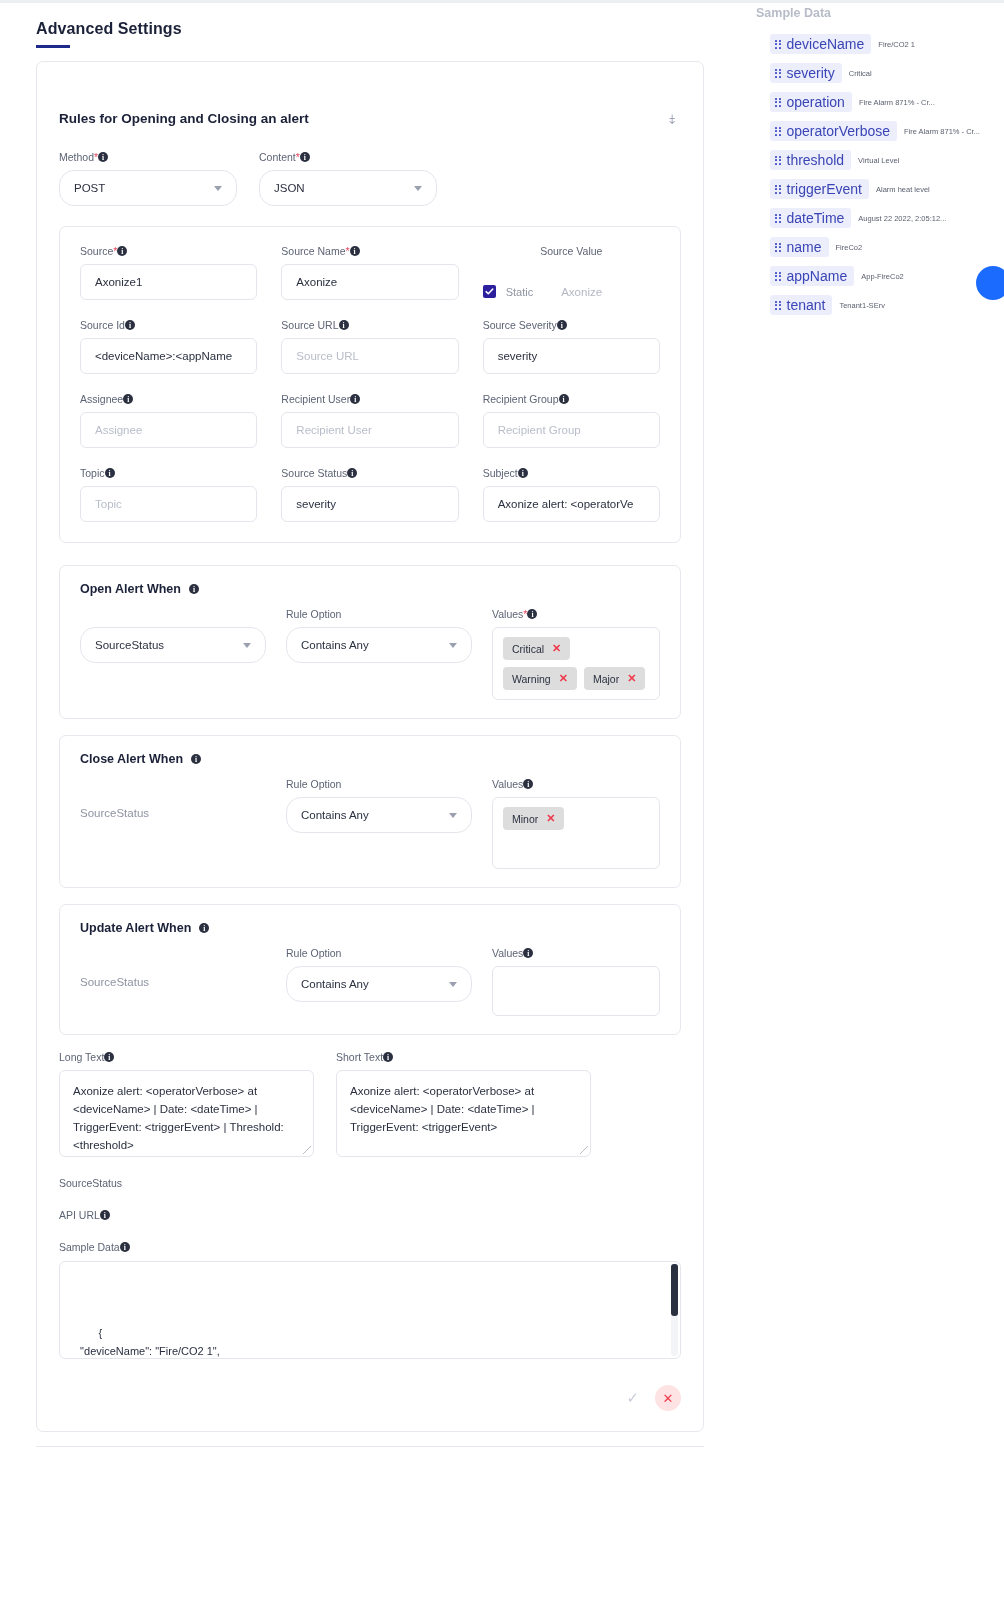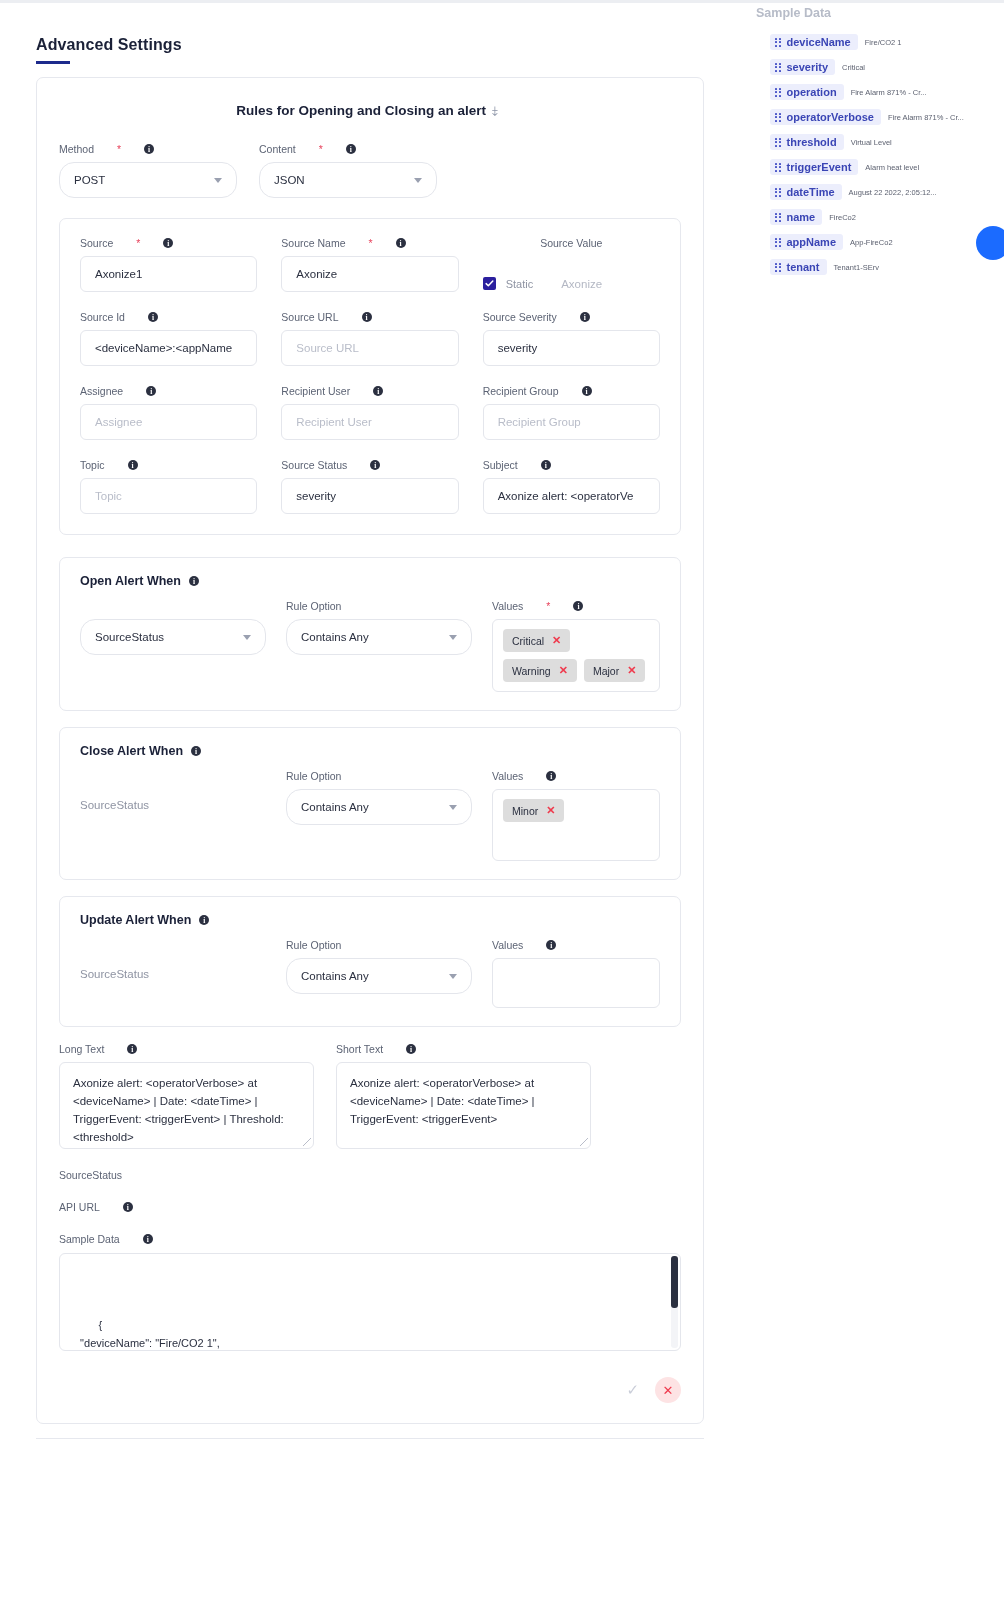--- a/index.html
+++ b/index.html
@@ -6,42 +6,42 @@
   html, body {
     margin: 0; padding: 0;
     background: #ffffff;
     font-family: "Liberation Sans", sans-serif;
   }
   body { width: 1004px; height: 1600px; position: relative; overflow: hidden; }
 
   .top-rule { position:absolute; top:0; left:0; width:1004px; height:3px; background:#eceef2; }
 
   
-  .main-col { position:absolute; left:0; top:16px; width:740px; }
+  .main-col { position:absolute; left:0; top:0; width:740px; }
 
   .page-title-wrap { padding: 20px 0 0 36px; }
   .page-title {
     font-size: 16px; font-weight: bold; color: #1b2138;
     letter-spacing: .1px; display:inline-block; padding-bottom:7px;
   }
   .title-underline { width:34px; height:3px; background:#1d2a8c; margin-left:36px; }
 
   .outer-card {
     margin: 13px 36px 0 36px; border:1px solid #e6e8ee; border-radius:7px;
     background:#fff; padding: 22px 22px 20px 22px; position:relative;
   }
   .card-header {
-    display:flex; align-items:center; justify-content:center;
-    padding: 0 0 0 0; margin-bottom: 22px;
+    display:flex; align-items:center; justify-content:space-between;
+    padding: 0 0 0 0; margin-bottom: 22px; margin-top: 24px;
   }
   .card-header-title { font-size:13.5px; font-weight:bold; color:#1b2138; }
   .chevron { color:#8b93a6; font-size:13px; line-height:1; cursor:pointer; padding:4px 6px; }
 
   .label {
-    font-size:10.5px; color:#5c6374; display:flex; align-items:center; gap:23px;
+    font-size:10.5px; color:#5c6374; display:flex; align-items:center; gap:0;
     margin-bottom:7px; white-space:nowrap;
   }
   .label .req { color:#e8455e; }
   .info-dot {
     width:10px; height:10px; border-radius:50%; background:#2b3040; color:#fff;
     font-size:7.5px; font-weight:bold; display:inline-flex; align-items:center;
     justify-content:center; font-family:"Liberation Serif", serif; flex:none;
   }
 
   .field {
@@ -151,21 +151,21 @@
   
   .sidebar { position:absolute; left:740px; top:0; width:264px; padding: 6px 0 0 16px; }
   .sidebar-title { font-size:12.5px; font-weight:bold; color:#b7bcc8; margin: 0 0 14px 0; }
   .sd-item { display:flex; align-items:center; gap:7px; margin-bottom:9px; padding-left:14px;}
   .sd-pill {
     display:inline-flex; align-items:center; gap:6px; background:#eceefc; border-radius:3px;
     padding: 2px 7px 2px 5px;
   }
   .grip { display:grid; grid-template-columns: 2px 2px; gap:1.5px; flex:none; }
   .grip i { width:2px;height:2px;background:#4b56c9; display:block; border-radius:.5px;}
-  .sd-key { font-size:11px; font-weight:bold; color:#3a45b5; }
+  .sd-key { font-size:14px; font-weight:normal; color:#3a45b5; }
   .sd-val { font-size:7.5px; color:#5a5f6e; white-space:nowrap; }
 
   .chat-bubble {
     position:absolute; right:-6px; bottom:24px; width:34px; height:34px; border-radius:50%;
     background:#1b6bff;
   }
 </style>
 </head>
 <body>
 

